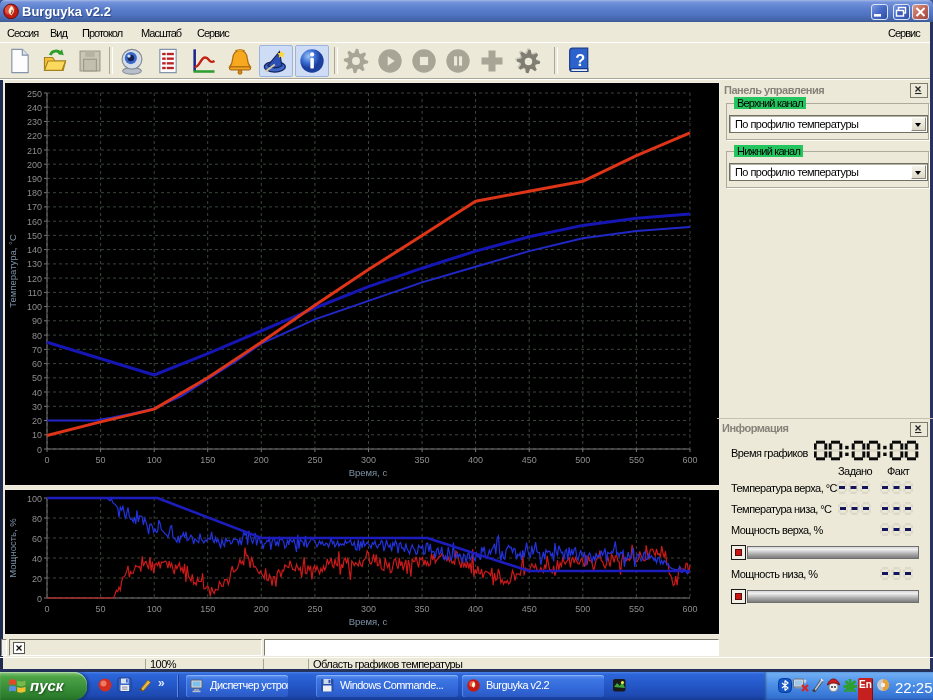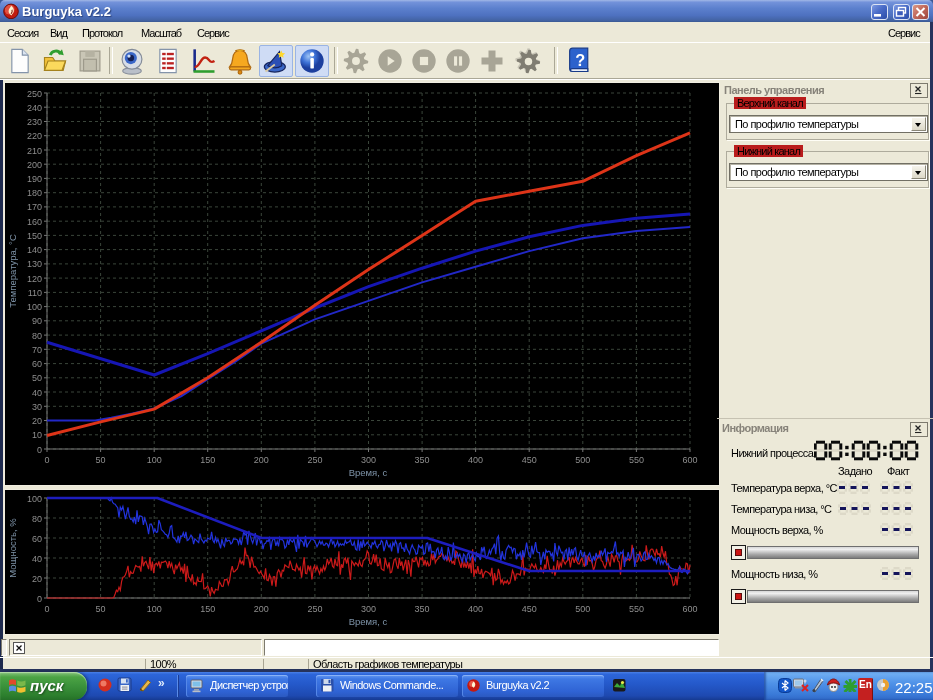--- a/index.html
+++ b/index.html
@@ -10,21 +10,21 @@
 .tbar{left:0;top:0;width:933px;height:22px;border-radius:5px 5px 0 0;
  background:linear-gradient(180deg,#a2b8e6 0%,#7392da 10%,#5c80cd 38%,#4e71c0 70%,#41619f 96%,#37558e 100%)}
 .wb{top:4px;width:17px;height:16px;border-radius:3px;border:1px solid #dce4f4;box-sizing:border-box}
 .wbb{background:linear-gradient(135deg,#7d9ae2 0%,#4a6cc8 45%,#2c4da8 100%)}
 .wbr{background:linear-gradient(135deg,#dc9a88 0%,#c26a5c 45%,#9e463c 100%)}
 .menu{top:27px;font-size:11px;color:#000;letter-spacing:-1px}
 .tbn{position:absolute;top:45px;width:34px;height:32px;padding:2px 3px;box-sizing:border-box}
 .tbn.chk{background:#cfdcf5;border:1px solid #9ab4e4;border-radius:2px;padding:1px 2px}
 .tsep{position:absolute;top:47px;width:2px;height:27px;border-left:1px solid #aaa796;border-right:1px solid #fff}
 .gbox{position:absolute;border:1px solid #aeab9c;box-shadow:1px 1px 0 #fffef6;}
-.glab{position:absolute;top:-7px;left:7px;background:#b91c1c;padding:0 3px;font-size:11px;letter-spacing:-0.8px}
+.glab{position:absolute;top:-7px;left:7px;background:#22c55e;padding:0 3px;font-size:11px;letter-spacing:-0.8px}
 .combo{position:absolute;background:#fff;border:1px solid #716f64;box-sizing:border-box;
  box-shadow:inset 1px 1px 0 #b5b2a4}
 .cbtn{position:absolute;right:1px;top:1px;bottom:1px;width:15px;background:linear-gradient(180deg,#f6f4ec,#dcd8c8);
  border:1px solid #fff;border-right-color:#8a8778;border-bottom-color:#8a8778;box-sizing:border-box}
 .cbtn:after{content:"";position:absolute;left:3px;top:5px;border:3.5px solid transparent;border-top:4px solid #000}
 .sunk{position:absolute;background:#fff;border:1px solid #fff;border-top-color:#7d7a6e;border-left-color:#7d7a6e;box-sizing:border-box}
 .hdr{font-size:11px;font-weight:bold;color:#87837a;white-space:nowrap;letter-spacing:-0.5px}
 .task{position:absolute;top:675px;height:22px;border-radius:3px;box-sizing:border-box;color:#fff;font-size:11px;
  background:linear-gradient(180deg,#6297f2 0%,#3e78e4 18%,#2f63d4 75%,#2b59c0 100%);
  box-shadow:inset 0 1px 0 #8ab2f6,inset 1px 0 0 #5588e8;white-space:nowrap;overflow:hidden}
@@ -404,21 +404,21 @@
       <div class="cbtn"></div>
     </div>
 <div class="abs" style="left:717px;top:418px;width:216px;height:1px;background:#c6c2b2"></div>
 <div class="abs hdr" style="left:722px;top:422px">Информация</div>
 <div class="abs" style="left:910px;top:422px;width:16px;height:13px;background:#ece9d8;border:1px solid #7d7a6e">
       <svg width="14" height="11">
         <path d="M4.5 2.5l5 5M9.5 2.5l-5 5" stroke="#222" stroke-width="1.3"></path>
         <path d="M4 9.5h6.5" stroke="#222" stroke-width="1.1"></path>
       </svg>
     </div>
-<div class="abs t11" style="left:731px;top:447px">Нижний процесса</div>
+<div class="abs t11" style="left:731px;top:447px">Время графиков</div>
 <svg class="abs" style="left:814px;top:440px" width="106" height="22">
       <line x1="2.0" y1="10.5" x2="11.0" y2="10.5" stroke="#ddd9c8" stroke-width="2.8"></line>
       <line x1="2.0" y1="2.2" x2="11.0" y2="2.2" stroke="#0a0a0a" stroke-width="3.0"></line>
       <line x1="11.8" y1="3.4" x2="11.8" y2="9.6" stroke="#0a0a0a" stroke-width="3.0"></line>
       <line x1="11.8" y1="11.4" x2="11.8" y2="17.6" stroke="#0a0a0a" stroke-width="3.0"></line>
       <line x1="2.0" y1="18.8" x2="11.0" y2="18.8" stroke="#0a0a0a" stroke-width="3.0"></line>
       <line x1="1.2" y1="11.4" x2="1.2" y2="17.6" stroke="#0a0a0a" stroke-width="3.0"></line>
       <line x1="1.2" y1="3.4" x2="1.2" y2="9.6" stroke="#0a0a0a" stroke-width="3.0"></line>
       <line x1="17.0" y1="10.5" x2="26.0" y2="10.5" stroke="#ddd9c8" stroke-width="2.8"></line>
       <line x1="17.0" y1="2.2" x2="26.0" y2="2.2" stroke="#0a0a0a" stroke-width="3.0"></line>

